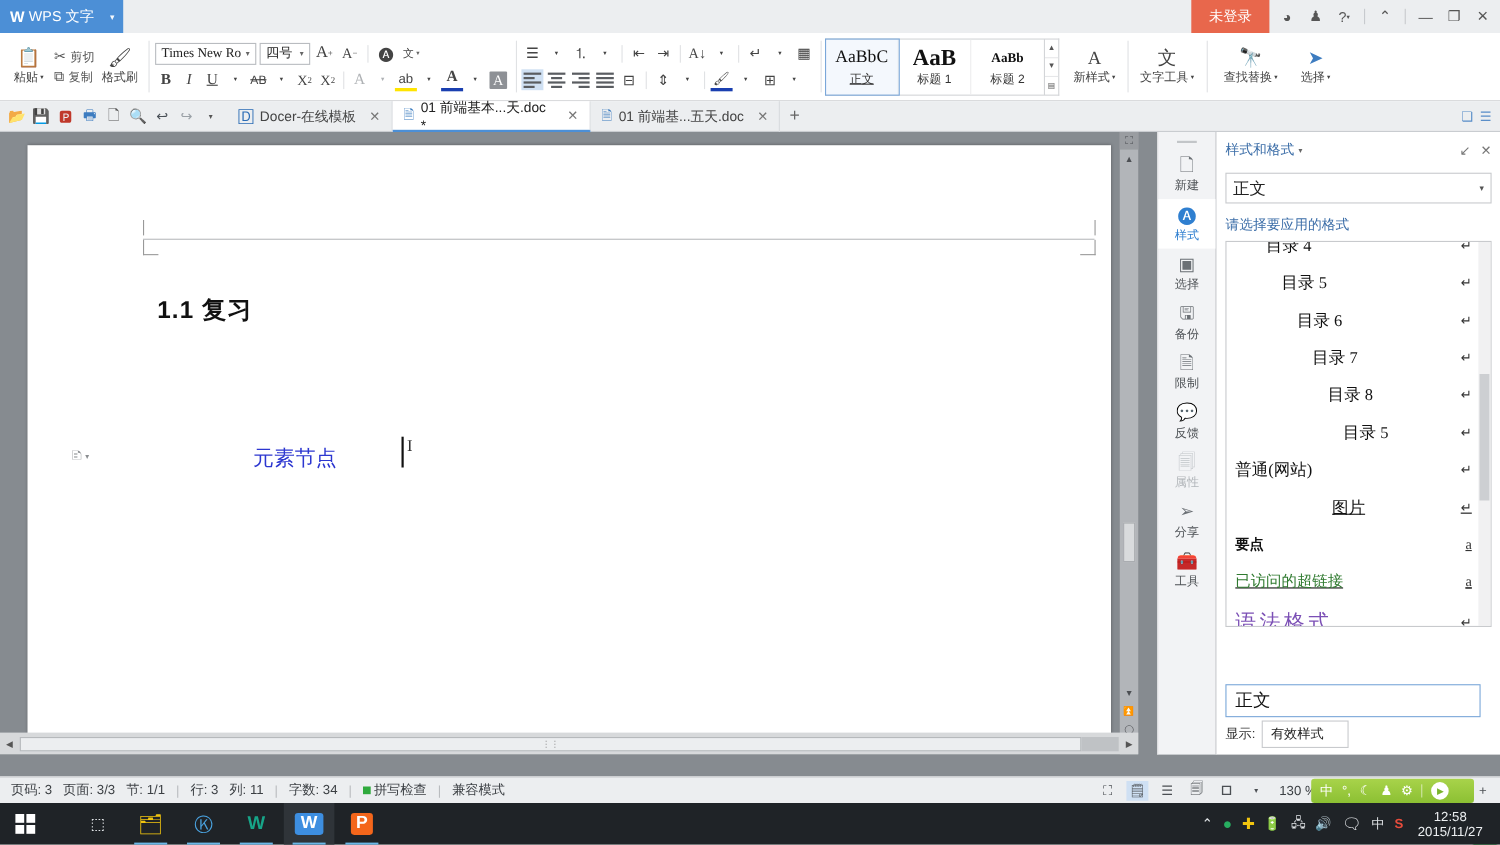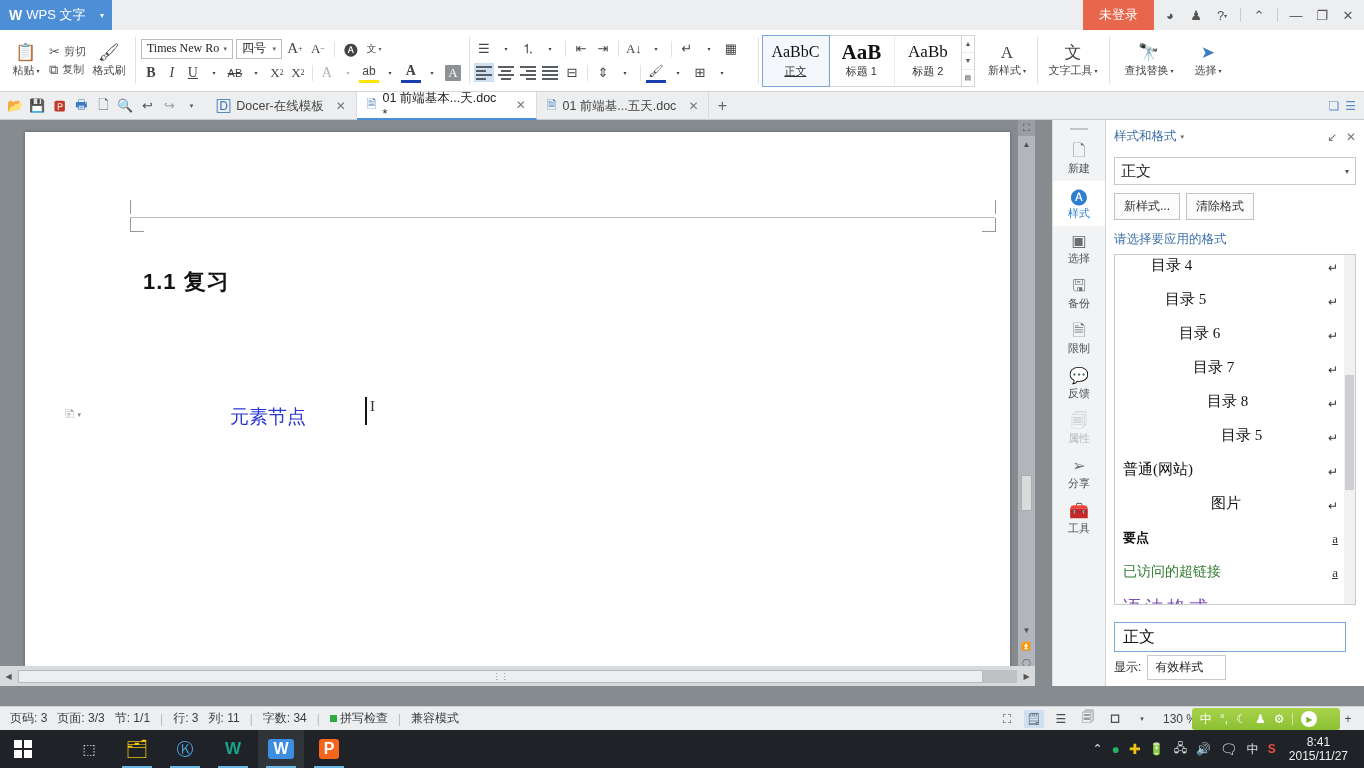--- a/index.html
+++ b/index.html
@@ -87,31 +87,31 @@
   .hl-yellow { border-bottom:3px solid #ffe400; }
   .hl-blue { border-bottom:3px solid #1a3fb0; }
   .sel-box { background:#8e9196; color:#fff; padding:0 3px; border-radius:1px; font-family:"Liberation Serif",serif;}
 
   .paragrp { display:flex; flex-direction:column; justify-content:center; gap:4px; padding:3px 5px; }
   .prow { display:flex; align-items:center; gap:2px; }
   .align-ic { width:20px; height:19px; display:flex; flex-direction:column; justify-content:center; gap:2px; padding:0 2px;}
   .align-ic i { display:block; height:2px; background:#5a5d61; }
   .align-ic.on { background:#cfe0f3; }
 
-  .stylesgrp { display:flex; align-items:center; padding:3px 4px;margin-left:12px; }
+  .stylesgrp { display:flex; align-items:center; padding:3px 4px; }
   .sgallery { display:flex; border:1px solid #d3d5d8; height:52px; }
   .sitem {
     width:66px; display:flex; flex-direction:column; align-items:center; justify-content:center;
     font-size:11px; color:#333; border-right:1px solid #ededee;
   }
   .sitem:last-child{border-right:none;}
   .sitem.on { outline:1px solid #7aa7d9; background:#f4f8fd; }
   .sitem .prev { font-family:"Liberation Serif", serif; font-size:16px; color:#111; line-height:20px; white-space:nowrap; overflow:hidden;}
   .sitem .prev.h1 { font-weight:bold; font-size:21px; }
-  .sitem .prev.h2 { font-weight:normal; font-size:17px; }
+  .sitem .prev.h2 { font-weight:bold; font-size:12px; }
   .sitem .lbl { margin-top:2px; }
   .sitem.on .lbl { text-decoration:underline; }
   .sgal-nav { display:flex; flex-direction:column; justify-content:space-between; border:1px solid #d3d5d8; border-left:none; height:52px; width:13px;}
   .sgal-nav span { flex:1; display:flex; align-items:center; justify-content:center; font-size:7px; color:#555; border-bottom:1px solid #e6e7e9;}
   .sgal-nav span:last-child{border-bottom:none;}
 
   
   .doctabs {
     position:absolute; top:92px; left:0; width:1364px; height:28px;
     background:#eceef0; display:flex; align-items:stretch; border-bottom:1px solid #c9ccd0;
@@ -225,21 +225,21 @@
   }
   .combo .dd { margin-left:auto; font-size:8px; color:#555;}
   .pbtns { margin-top:8px; display:flex; gap:6px; }
   .pbtn { border:1px solid #c0c2c5; background:#fbfbfc; font-size:12px; padding:4px 9px; color:#333;}
   .plabel { margin-top:11px; font-size:12.5px; color:#3c6ea8; }
   .stylelist {
     margin-top:6px; height:351px; border:1px solid #c8cacd; position:relative; overflow:hidden;
     background:#fff;
   }
   .srow {
-    display:flex; align-items:flex-end; height:34px; padding:0 6px 0 8px;
+    display:flex; align-items:center; height:34px; padding:0 6px 0 8px;
     font-family:"Liberation Serif", serif; color:#111;
   }
   .srow .mark2 { margin-left:auto; font-size:12px; color:#333; font-family:"Liberation Sans",sans-serif;}
   .srow .mark2.a { font-family:"Liberation Serif",serif; text-decoration:underline; font-size:13px;}
   .panel-sb { position:absolute; right:0; top:0; width:11px; height:351px; background:#f1f1f2;}
   .panel-sb .pt { position:absolute; left:1px; top:120px; width:9px; height:115px; background:#cdcfd2;}
   .pfoot { margin-top:7px; display:flex; align-items:center; gap:6px; font-size:12px; color:#333;}
   .pfoot .sel { border:1px solid #c8cacd; padding:3px 22px 3px 7px; font-size:12px; color:#222;}
   .pprev {
     position:absolute; left:8px; bottom:34px; width:232px; height:30px; border:1px solid #7aa7d9;
@@ -625,24 +625,20 @@
         <span class="dd">▾</span>
         <span class="acts">
           <span>↙</span>
           <span>✕</span>
         </span>
       </div>
       <div class="combo">
         <span>正文</span>
         <span class="dd">▾</span>
       </div>
-      <div class="pbtns">
-        <div class="pbtn">新样式...</div>
-        <div class="pbtn">清除格式</div>
-      </div>
       <div class="plabel">请选择要应用的格式</div>
 
       <div class="stylelist">
         <div style="position:absolute;left:0;top:-14px;right:11px;">
           <div class="srow" style="padding-left:36px;">
               <span style="font-size:15px">目录 4</span>
               <span class="mark2">↵</span>
             </div>
           <div class="srow" style="padding-left:50px;">
               <span style="font-size:15px">目录 5</span>
@@ -661,29 +657,29 @@
               <span class="mark2">↵</span>
             </div>
           <div class="srow" style="padding-left:106px;">
               <span style="font-size:15px">目录 5</span>
               <span class="mark2">↵</span>
             </div>
           <div class="srow" style="padding-left:8px;">
               <span style="font-size:15px">普通(网站)</span>
               <span class="mark2">↵</span>
             </div>
-          <div class="srow" style="padding-left:96px;">
+          <div class="srow" style="padding-left:96px;text-decoration:underline;">
               <span style="font-size:15px">图片</span>
               <span class="mark2">↵</span>
             </div>
           <div class="srow" style="padding-left:8px;">
               <span style="font-size:13px;font-weight:bold;font-family:'Liberation Sans',sans-serif">要点</span>
               <span class="mark2 a">a</span>
             </div>
-          <div class="srow" style="padding-left:8px;">
+          <div class="srow" style="padding-left:8px;text-decoration:underline;">
               <span style="font-size:14px;color:#2f7a2f;font-family:'Liberation Sans',sans-serif">已访问的超链接</span>
               <span class="mark2 a">a</span>
             </div>
           <div class="srow" style="padding-left:8px;height:40px">
               <span style="font-size:19px;color:#7b4fb5;letter-spacing:3px;font-family:'Liberation Sans',sans-serif">语法格式</span>
               <span class="mark2">↵</span>
             </div>
         </div>
         <div class="panel-sb">
           <div class="pt"></div>
@@ -781,19 +777,19 @@
       <span>⌃</span>
       <span style="color:#27ae60;font-size:14px">●</span>
       <span style="color:#f1c40f;font-size:14px">✚</span>
       <span>🔋</span>
       <span>🖧</span>
       <span>🔊</span>
       <span style="font-size:14px">🗨</span>
       <span>中</span>
       <span style="color:#e74c3c;font-weight:bold">S</span>
       <span class="clock">
-        <span style="display:block">8:41</span>
+        <span style="display:block">12:58</span>
         <span style="display:block">2015/11/27</span>
       </span>
     </div>
   </div>
 
 </div>
 
 </body></html>

